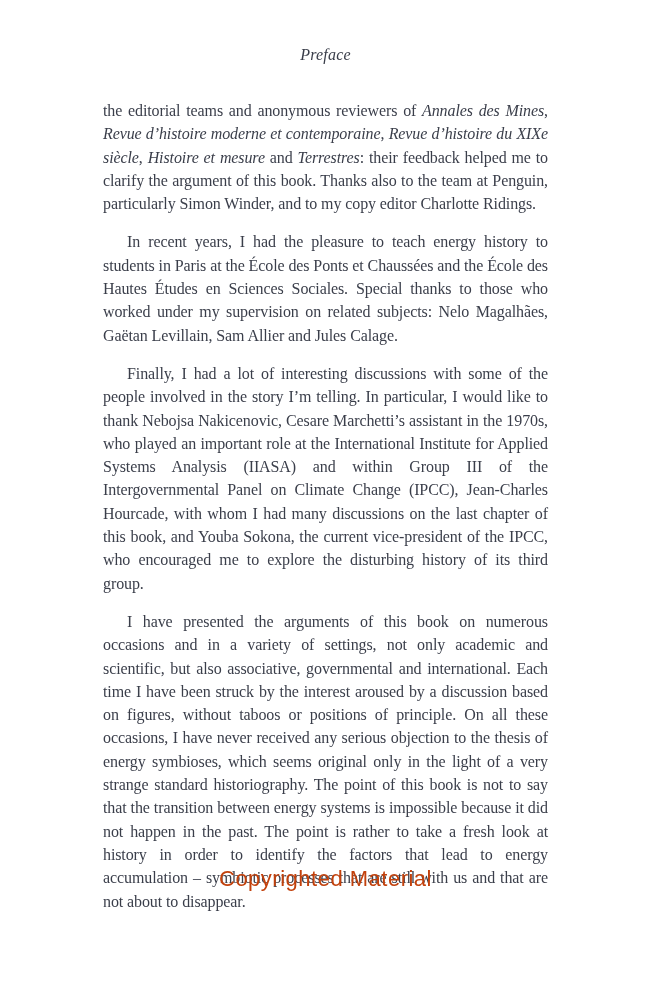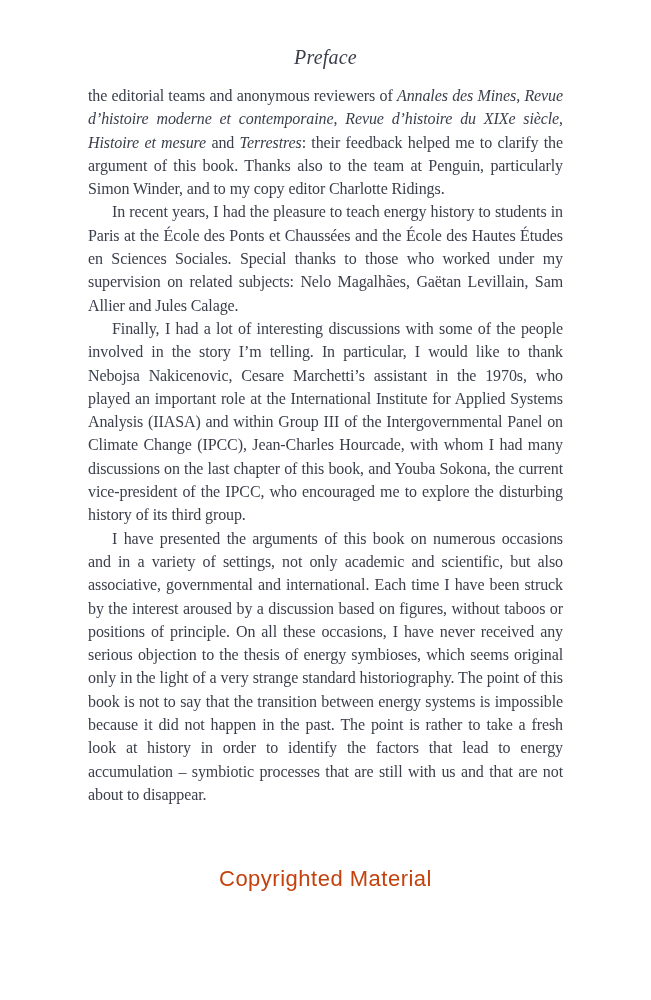--- a/index.html
+++ b/index.html
@@ -15,35 +15,35 @@
     font-family: "Liberation Serif", serif;
     overflow: hidden;
   }
   .running-head {
     position: absolute;
     top: 46px;
     left: 88px;
     width: 475px;
     text-align: center;
     font-style: italic;
-    font-size: 20px;
+    font-size: 16px;
     letter-spacing: 0.2px;
   }
   .body-text {
     position: absolute;
     top: 84px;
     left: 88px;
     width: 475px;
     font-size: 16px;
     line-height: 23.3px;
     text-align: justify;
     letter-spacing: -0.1px;
   }
   .body-text p {
-    margin: 0;
+    margin: 15px;
     padding: 0;
     text-indent: 24px;
   }
   .body-text p.no-indent {
     text-indent: 0;
   }
   .body-text em {
     font-style: italic;
   }
   .watermark {

